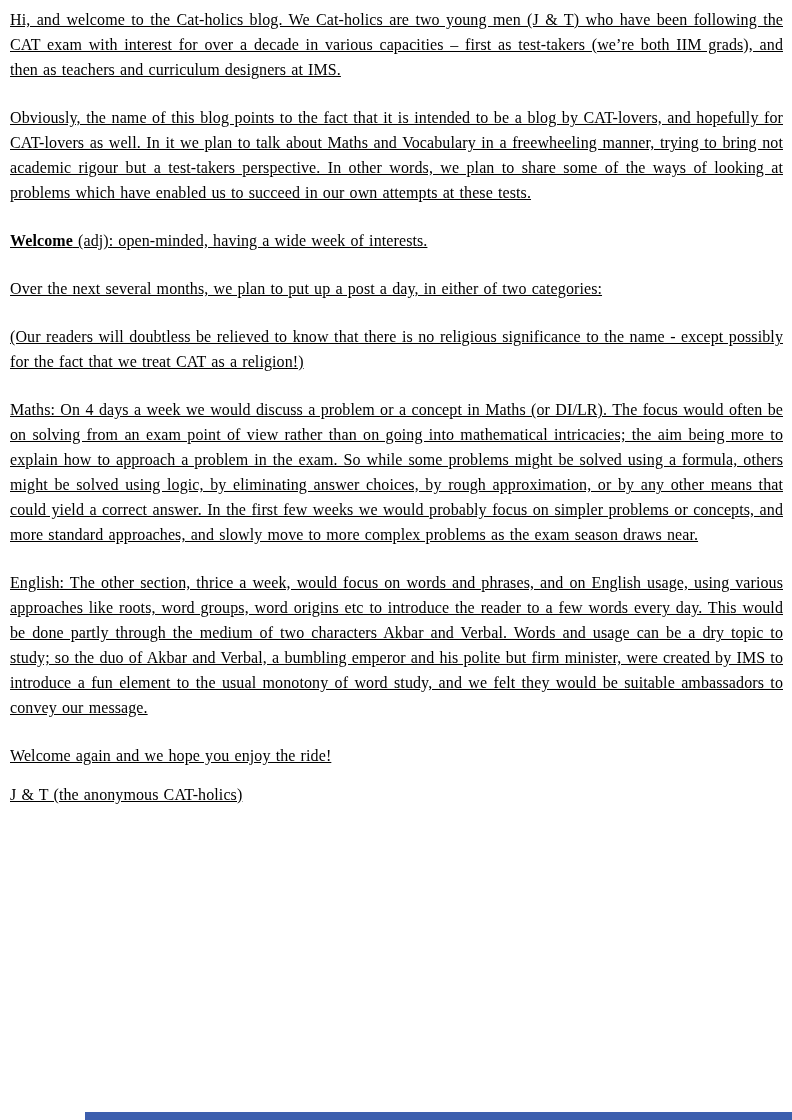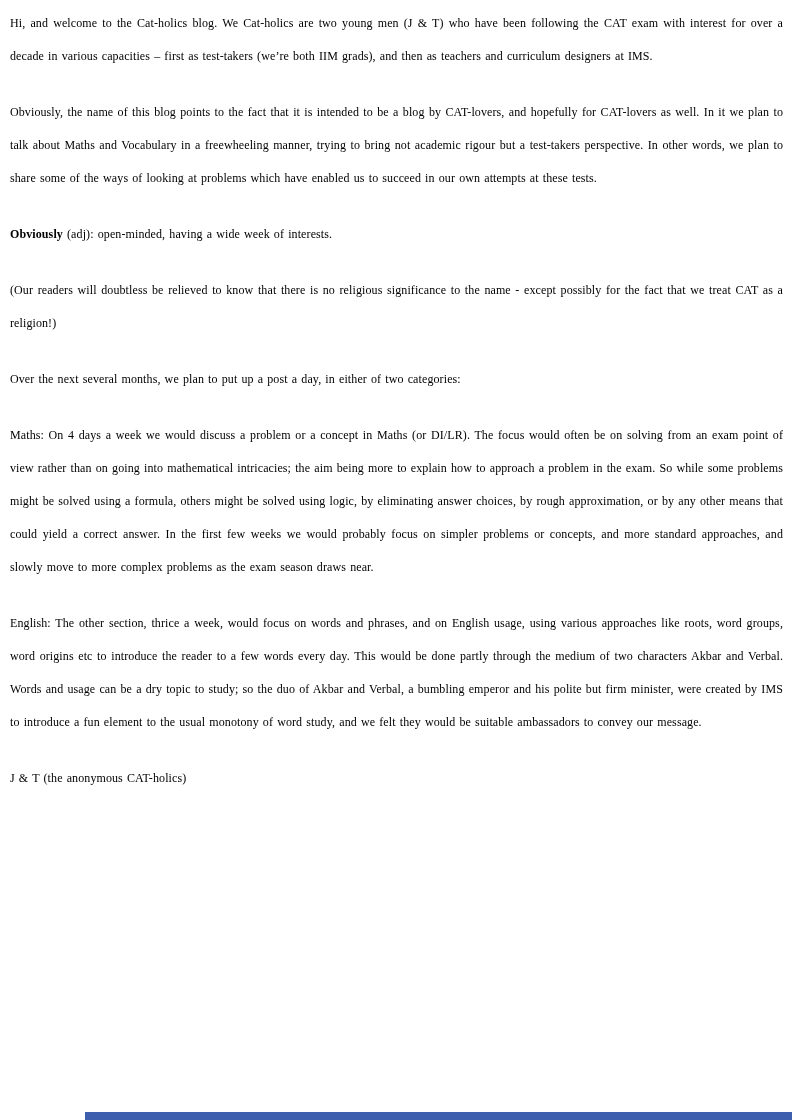--- a/index.html
+++ b/index.html
@@ -15,25 +15,26 @@
     font-family: "Liberation Serif", "DejaVu Serif", serif;
     color: #000000;
   }
   .article {
     box-sizing: border-box;
     width: 792px;
     padding: 7px 9px 0 10px;
   }
   .article p {
     margin: 0 0 23px 0;
-    font-size: 12px;
-    line-height: 33px;
+    font-size: 16px;
+    line-height: 25px;
     text-align: justify;
     letter-spacing: 0.1px;
     word-spacing: 1px;
+    text-decoration: underline;
   }
   .article p.tight {
     margin-bottom: 14px;
   }
   .article p.last {
     margin-bottom: 14px;
   }
   .definition strong {
     font-weight: bold;
   }
@@ -45,21 +46,22 @@
     height: 8px;
     background: #3d5fae;
   }
 </style>
 </head>
 <body style="background: rgb(255, 255, 255); color: rgb(0, 0, 0);">
 
 <main class="article">
   <p>Hi, and welcome to the Cat-holics blog. We Cat-holics are two young men (J &amp; T) who have been following the CAT exam with interest for over a decade in various capacities – first as test-takers (we’re both IIM grads), and then as teachers and curriculum designers at IMS.</p>
   <p>Obviously, the name of this blog points to the fact that it is intended to be a blog by CAT-lovers, and hopefully for CAT-lovers as well. In it we plan to talk about Maths and Vocabulary in a freewheeling manner, trying to bring not academic rigour but a test-takers perspective. In other words, we plan to share some of the ways of looking at problems which have enabled us to succeed in our own attempts at these tests.</p>
-  <p class="definition"><strong>Obviously</strong><span> (adj): open-minded, having a wide week of interests.</span></p>
+  <p class="definition"><strong>Welcome</strong><span> (adj): open-minded, having a wide week of interests.</span></p>
+  <p>Over the next several months, we plan to put up a post a day, in either of  two categories:</p>
   <p>(Our readers will doubtless be relieved to know that there is no religious significance to the name - except possibly for the fact that we treat CAT as a religion!)</p>
-  <p>Over the next several months, we plan to put up a post a day, in either of  two categories:</p>
   <p>Maths: On 4 days a week we would discuss a problem or a concept in Maths (or DI/LR). The focus would often be on solving from an exam point of view rather than on going into mathematical intricacies; the aim being more to explain how to approach a problem in the exam. So while some problems might be solved using a formula, others might be solved using logic, by eliminating answer choices, by rough approximation, or by any other means that could yield a correct answer. In the first few weeks we would probably focus on simpler problems or concepts, and more standard approaches, and slowly move to more complex problems as the exam season draws near.</p>
   <p>English: The other section, thrice a week, would focus on words and phrases, and on English usage, using various approaches like roots, word groups, word origins etc to introduce the reader to a few words every day. This would be done partly through the medium of two characters Akbar and Verbal. Words and usage can be a dry topic to study; so the duo of Akbar and Verbal, a bumbling emperor and his polite but firm minister, were created by IMS to introduce a fun element to the usual monotony of word study, and we felt they would be suitable ambassadors to convey our message.</p>
+  <p class="tight">Welcome again and we hope you enjoy the ride!</p>
   <p class="last">J &amp; T (the anonymous CAT-holics)</p>
 </main>
 
 <div class="bottom-bar" style="background: rgb(61, 95, 174);"></div>
 
 </body></html>

